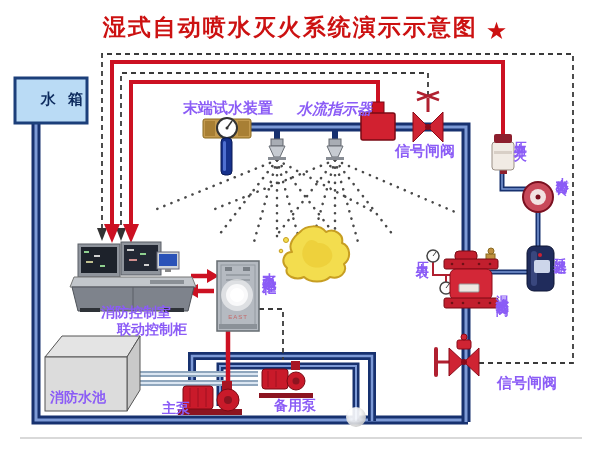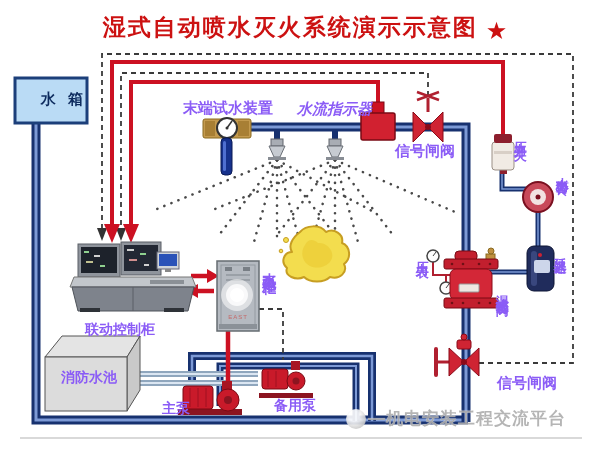--- a/index.html
+++ b/index.html
@@ -8,22 +8,22 @@
   #pipes{position:absolute;left:0;top:0;}
   .lbl{position:absolute;font-weight:700;color:#8b5cf6;white-space:nowrap;z-index:5;}
   .lbl-15{font-size:15px;}
   .lbl-14{font-size:14px;}
   .vert{writing-mode:vertical-rl;text-orientation:upright;font-size:13px;line-height:1.05;letter-spacing:2px;}
   #title-row{position:absolute;left:5px;top:12px;width:600px;text-align:center;z-index:6;}
   #title-text{font-size:23px;font-weight:700;color:#cc1111;letter-spacing:2px;}
   #title-star{font-size:24px;color:#cc1111;margin-left:8px;vertical-align:middle;}
   #tank-label{left:15px;top:90px;width:72px;text-align:right;color:#0d2b5e;letter-spacing:4px;}
   #ctl-label1{left:84px;top:304px;width:104px;text-align:center;}
-  #ctl-label2{left:68px;top:321px;width:104px;text-align:center;}
-  #pool-label{left:50px;top:369px;width:78px;text-align:center;}
+  #ctl-label2{left:100px;top:321px;width:104px;text-align:center;}
+  #pool-label{left:50px;top:389px;width:78px;}
   #watermark{position:absolute;left:346px;top:407px;display:flex;align-items:center;z-index:7;opacity:.9;}
   #wm-logo{width:20px;height:20px;border-radius:50%;
            background:radial-gradient(circle at 40% 35%,#ffffff 30%,#cfcfcf 70%,#b5b5b5 100%);
            margin-right:2px;}
   #wm-text{font-size:17px;font-weight:700;color:#adadad;text-shadow:0 0 1px #fff;letter-spacing:1px;}
   #bottom-rule{position:absolute;left:20px;top:437px;width:562px;height:2px;background:#d9d9d9;}
   #east-label{position:absolute;left:221px;top:314px;width:34px;text-align:center;
               font-size:6px;color:#c46a6a;letter-spacing:1px;z-index:5;}
 </style>
 </head>
@@ -280,26 +280,26 @@
   <div class="lbl lbl-15" id="tank-label">水 箱</div>
   <div class="lbl lbl-15" style="left:183px;top:99px;">末端试水装置</div>
   <div class="lbl lbl-15" style="left:297px;top:100px;font-style:italic;">水流指示器</div>
   <div class="lbl lbl-15" style="left:395px;top:142px;">信号闸阀</div>
   <div class="lbl vert" style="left:513px;top:131px;">压力开关</div>
   <div class="lbl vert" style="left:555px;top:167px;">水力警铃</div>
   <div class="lbl vert" style="left:553px;top:247px;">延迟器</div>
   <div class="lbl vert" style="left:415px;top:251px;">压力表</div>
   <div class="lbl vert" style="left:495px;top:285px;">湿式报警阀</div>
   <div class="lbl lbl-15" style="left:497px;top:374px;">信号闸阀</div>
+  <div class="lbl lbl-14" id="ctl-label1">消防控制室</div>
   <div class="lbl lbl-14" id="ctl-label2">联动控制柜</div>
   <div class="lbl vert" style="left:262px;top:262px;font-size:14px;">水泵电控柜</div>
   <div id="east-label">EAST</div>
   <div class="lbl lbl-14" id="pool-label">消防水池</div>
   <div class="lbl lbl-14" style="left:162px;top:400px;">主泵</div>
   <div class="lbl lbl-14" style="left:274px;top:397px;">备用泵</div>
 
   <div id="watermark">
     <div id="wm-logo"></div>
-    <span id="wm-text">—机电安装工程交流平台</span>
   </div>
 
   <div id="bottom-rule"></div>
 </div>
 
 </body></html>

